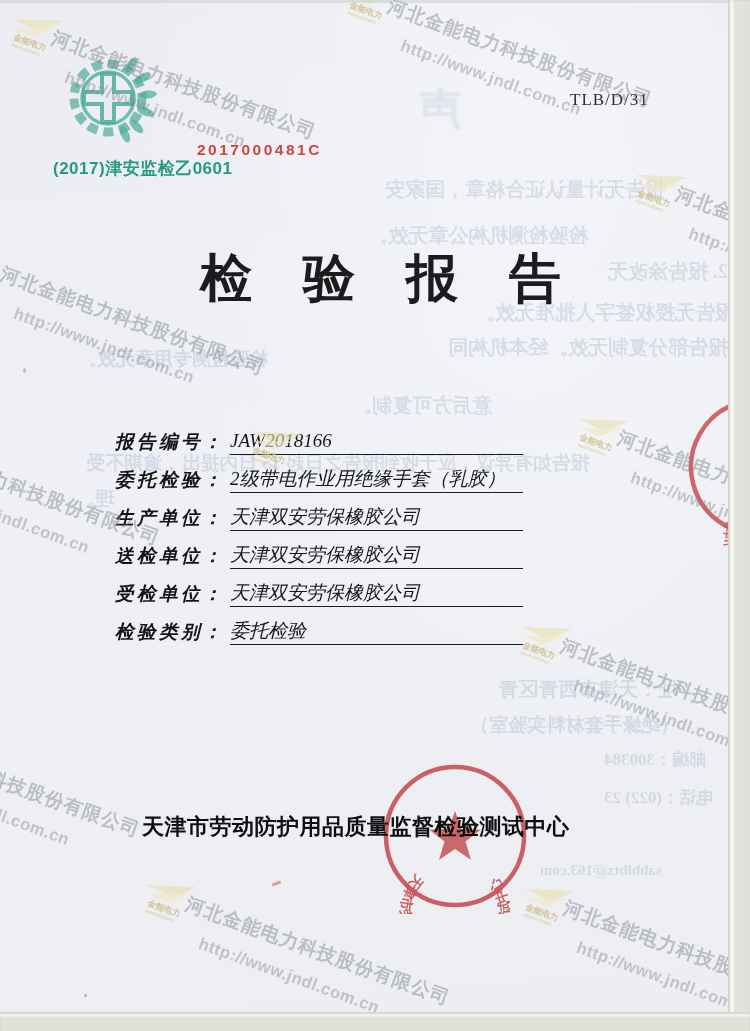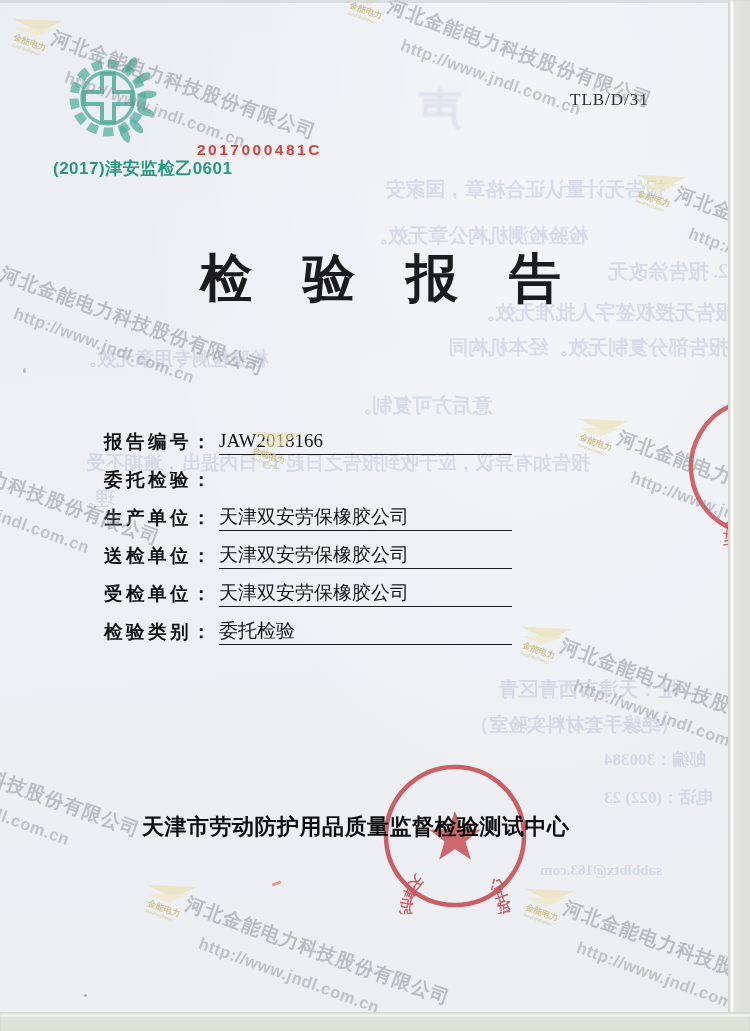--- a/index.html
+++ b/index.html
@@ -32,21 +32,21 @@
   .cma-number{left:197px;top:141px;z-index:22;font-size:15.5px;font-weight:bold;color:#e0483f;
     letter-spacing:2.5px;mix-blend-mode:multiply;font-family:"Liberation Sans",sans-serif;}
 
   .doc-code{left:570px;top:90px;z-index:20;font-family:"Liberation Serif",serif;
     font-size:17px;color:#2f2f33;letter-spacing:1px;}
 
   .title{left:172px;top:244px;z-index:20;font-size:52px;font-weight:900;color:#1c1c1e;
     letter-spacing:51px;white-space:nowrap;font-family:"Liberation Sans",sans-serif;margin-left:28px;}
 
   
-  .frow{position:absolute;left:104px;width:410px;height:30px;z-index:20;}
+  .frow{position:absolute;left:115px;width:410px;height:30px;z-index:20;font-style:italic;}
   .flabel{position:absolute;left:0;bottom:1px;font-family:"Liberation Serif",serif;
     font-weight:700;font-size:18.5px;letter-spacing:3.5px;color:#141417;white-space:nowrap;}
   .fline{position:absolute;left:115px;width:293px;bottom:0;height:30px;
     border-bottom:1.6px solid #1c1c1e;text-align:left;}
   .fvalue{display:block;line-height:31px;font-family:"Liberation Serif",serif;
     font-size:19px;color:#16161a;white-space:nowrap;}
 
   .issuer{left:142px;top:812px;z-index:20;font-size:22px;font-weight:800;color:#0e0e10;
     letter-spacing:.5px;white-space:nowrap;font-family:"Liberation Sans",sans-serif;}
 
@@ -126,20 +126,23 @@
   <div class="abs title">检验报告</div>
 
   <div class="frow" style="top:425px">
     <span class="flabel">报告编号：</span>
     <span class="fline">
       <span class="fvalue">JAW2018166</span>
     </span>
   </div>
   <div class="frow" style="top:463px">
     <span class="flabel">委托检验：</span>
+    <span class="fline">
+      <span class="fvalue">2级带电作业用绝缘手套（乳胶）</span>
+    </span>
   </div>
   <div class="frow" style="top:501px">
     <span class="flabel">生产单位：</span>
     <span class="fline">
       <span class="fvalue">天津双安劳保橡胶公司</span>
     </span>
   </div>
   <div class="frow" style="top:539px">
     <span class="flabel">送检单位：</span>
     <span class="fline">

